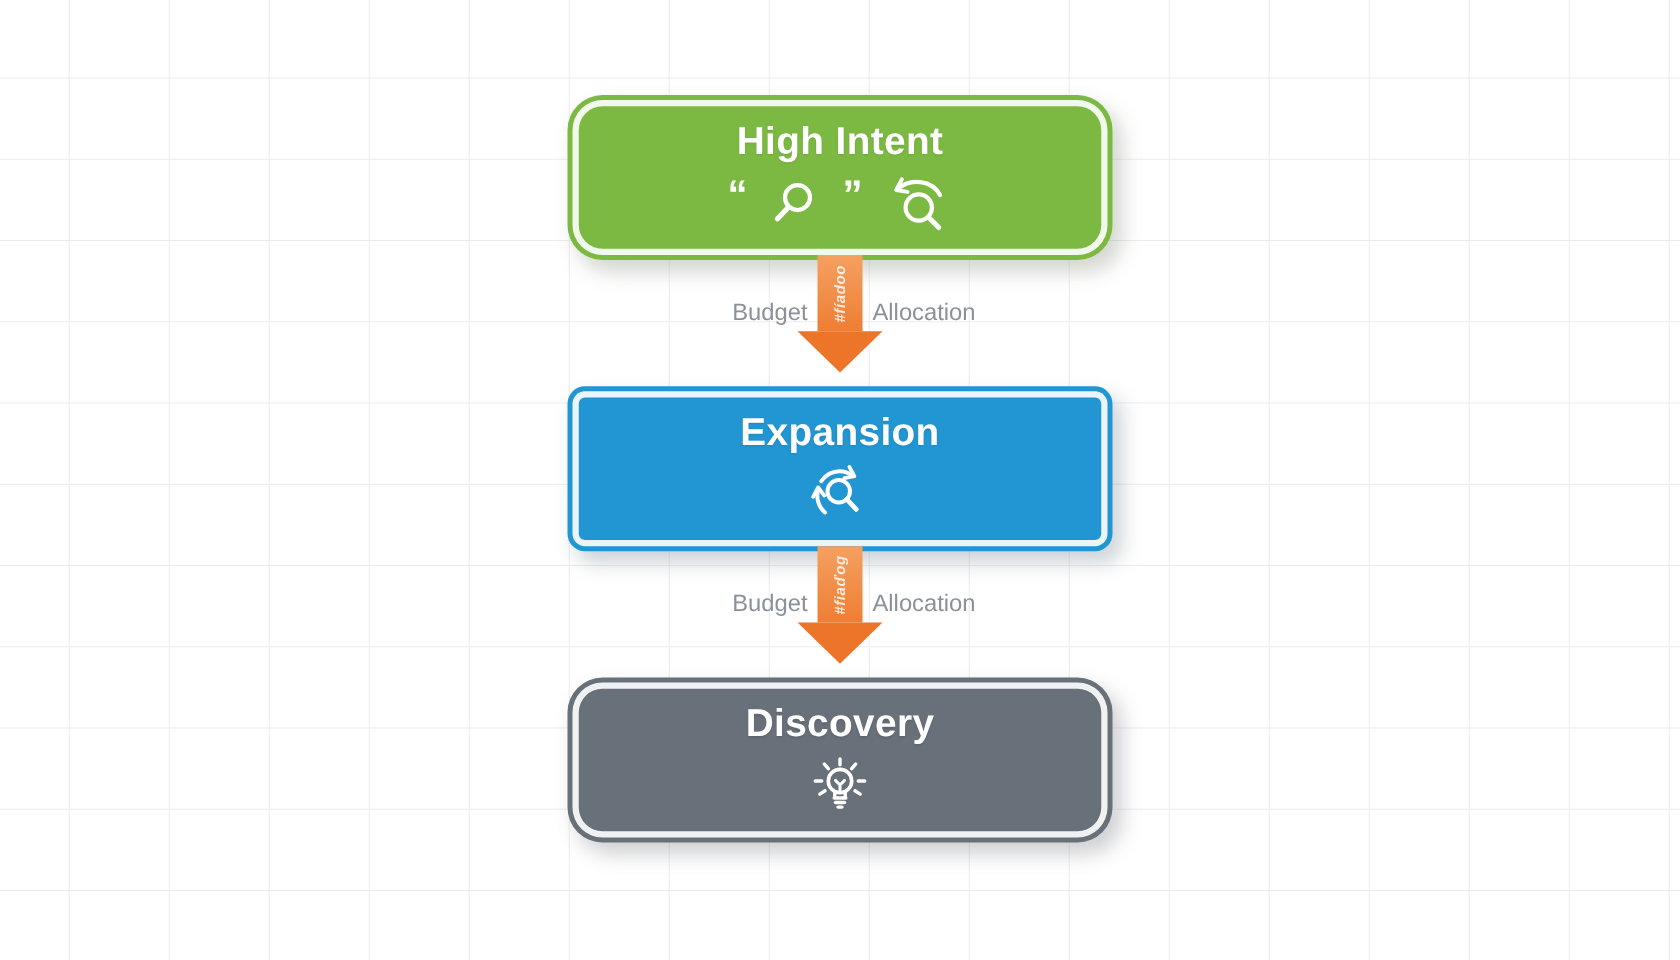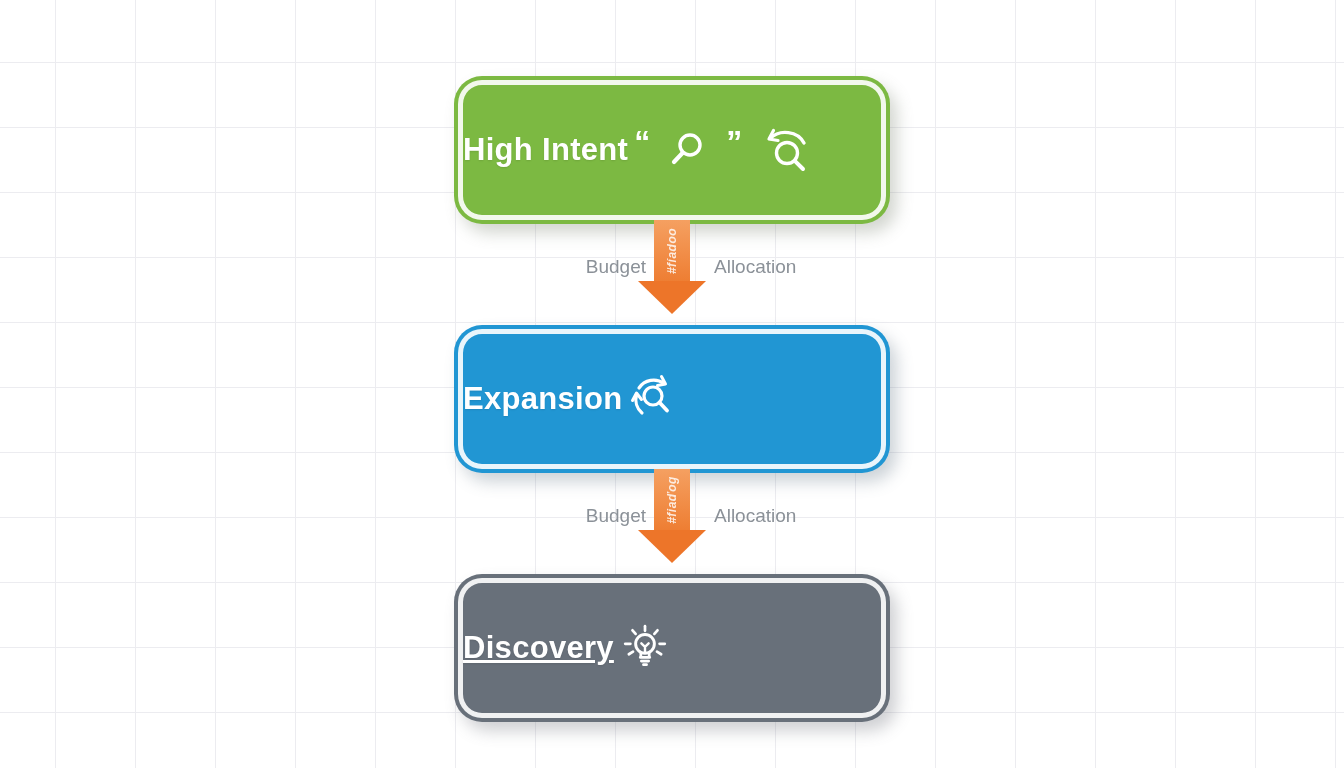--- a/index.html
+++ b/index.html
@@ -23,43 +23,43 @@
     position: absolute;
     left: 50%; top: 80px;
     transform: translateX(-50%);
     width: 428px;
     display: flex;
     flex-direction: column;
     align-items: stretch;
   }
   
   .box {
-    height: 140px;
+    height: 124px;
     border-radius: 24px;
     border: 5px solid rgba(255,255,255,0.9);
     display: flex;
-    flex-direction: row;
+    flex-direction: column;
     align-items: center;
-    justify-content: flex-start;
+    justify-content: center;
     gap: 6px;
     box-sizing: border-box;
     color: #ffffff;
   }
   .box.green {
     background: #7cb942;
     box-shadow: 0 0 0 4px #7cb942, 7px 9px 16px 4px rgba(110,120,100,0.30);
   }
   .box.blue {
     background: #2196d3;
     box-shadow: 0 0 0 4px #2196d3, 7px 9px 16px 4px rgba(90,110,125,0.30);
+    border-radius: 10px;
   }
   .box.gray {
     background: #68707a;
     box-shadow: 0 0 0 4px #68707a, 7px 9px 16px 4px rgba(95,100,110,0.30);
-    text-decoration: underline;
   }
   .box-title {
     font-size: 31px;
     font-weight: bold;
     letter-spacing: 0.3px;
     text-shadow: 0 1px 2px rgba(0,0,0,0.10);
   }
   .box-icons {
     display: flex;
     align-items: center;
@@ -105,21 +105,20 @@
     font-weight: bold;
     color: rgba(255,255,255,0.82);
     letter-spacing: 0.5px;
   }
   .connector-label {
     position: absolute;
     top: 36px;
     font-size: 19px;
     color: #8b9198;
     line-height: 22px;
-    margin-left: 16px;
   }
   .connector-label.left  { right: calc(50% + 26px); text-align: right; }
   .connector-label.right { left:  calc(50% + 26px); text-align: right; }
 </style>
 </head>
 <body>
 
 <div class="canvas">
   <div class="flow">
 

